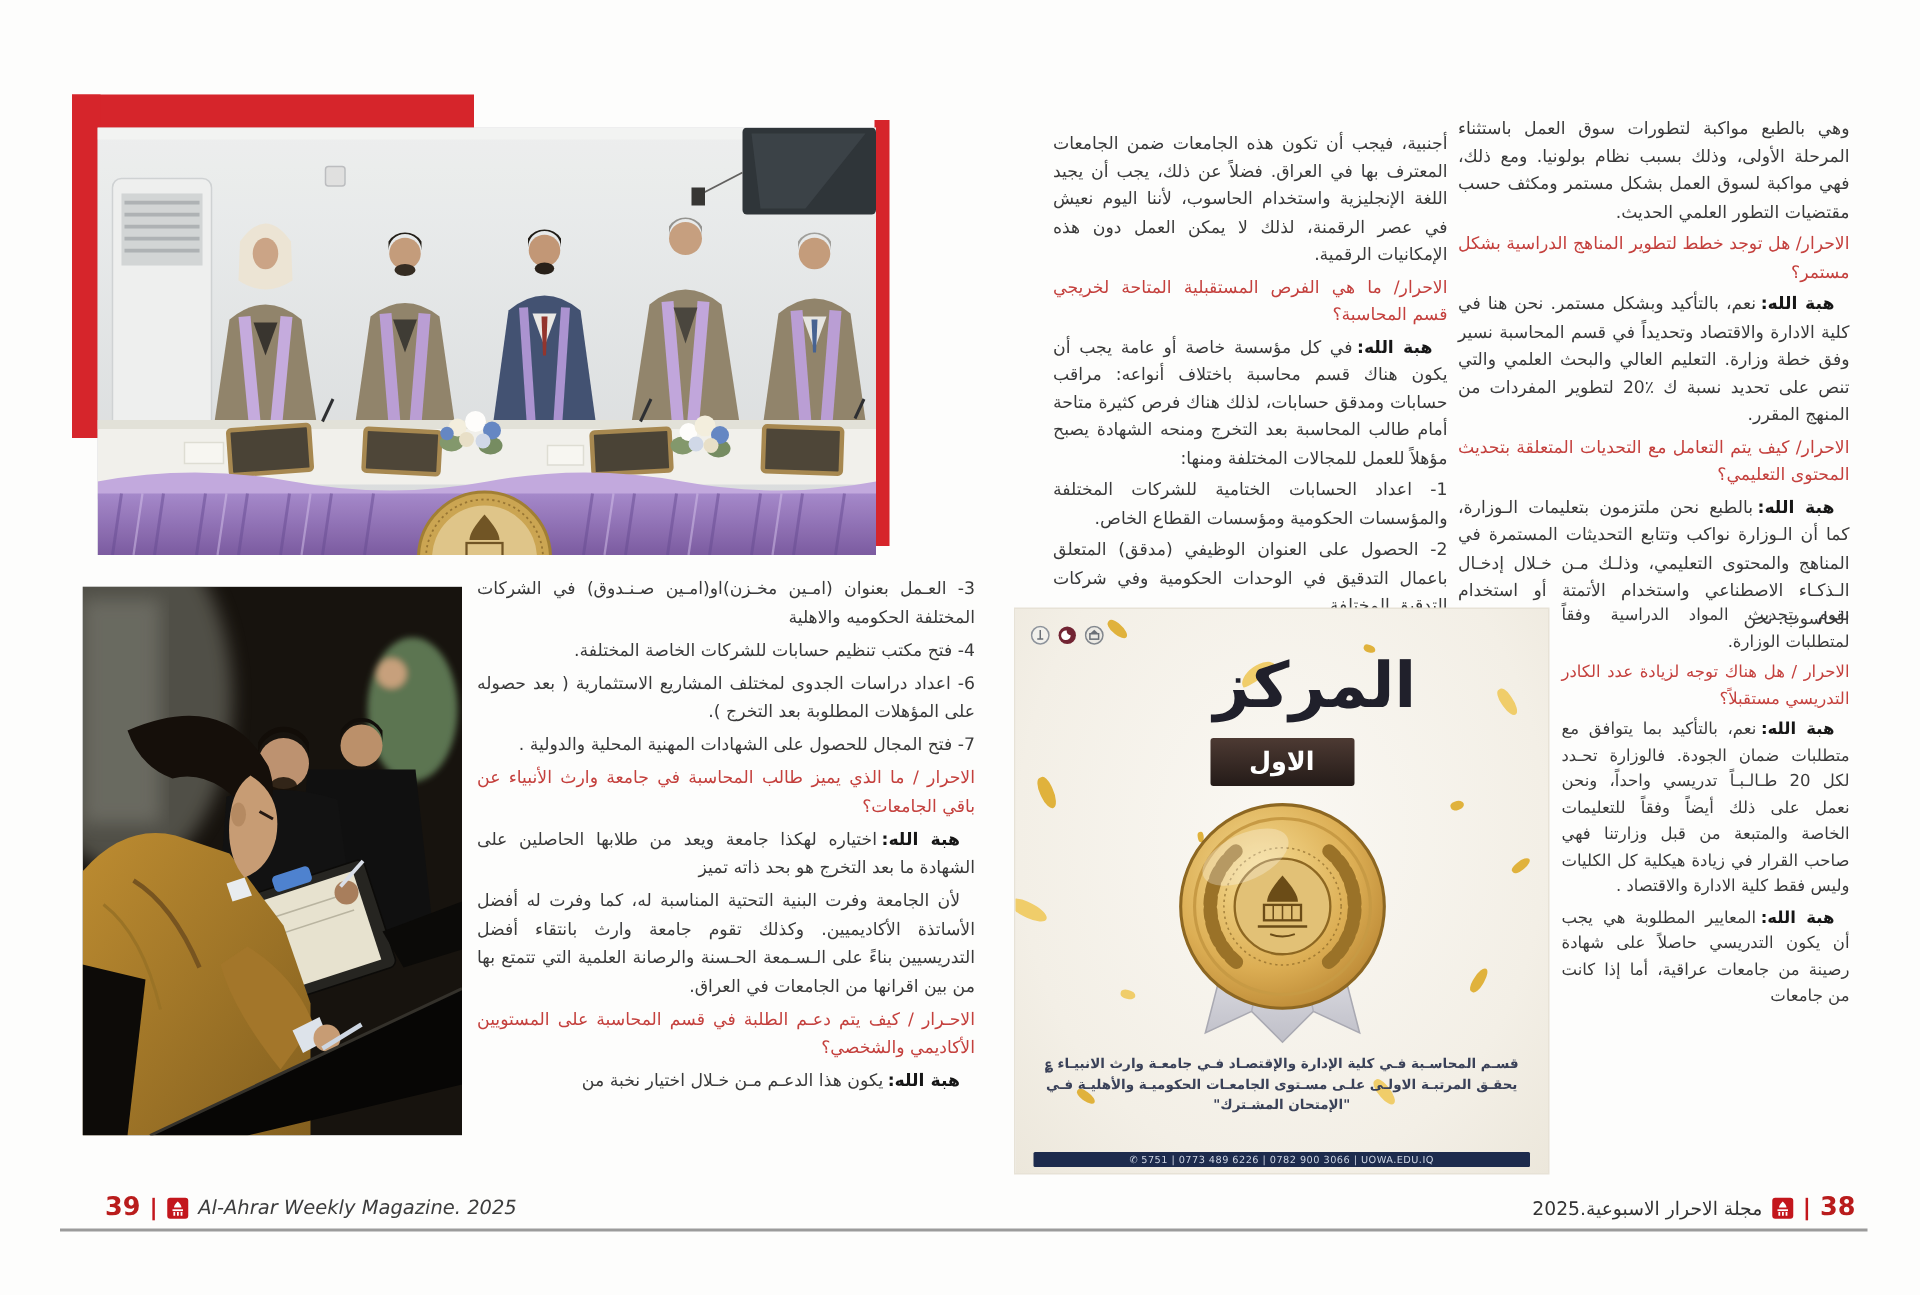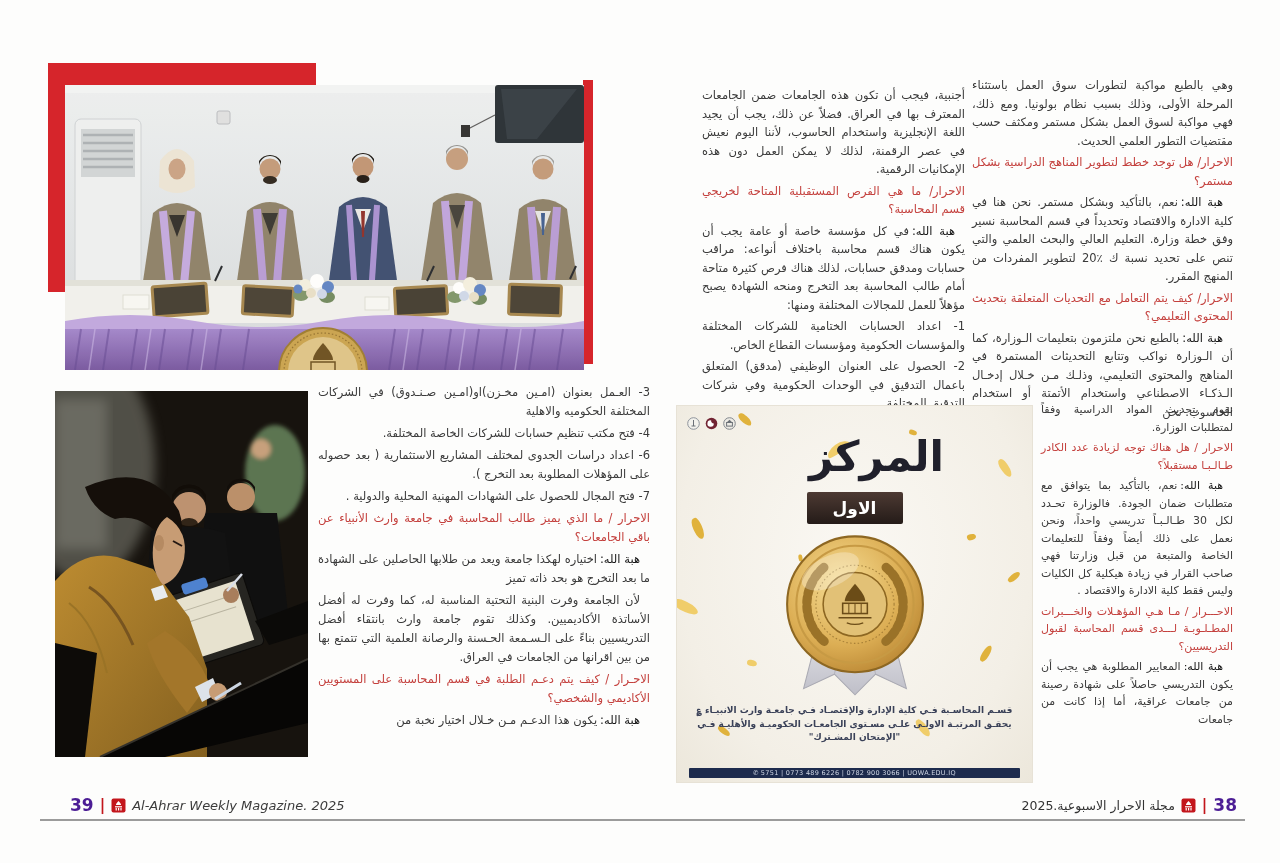--- a/index.html
+++ b/index.html
@@ -15,21 +15,21 @@
   .red-sliver{left:583px;top:80px;width:10px;height:284px;background:#d6252b;}
   
   .photo{overflow:hidden;background:#ddd;}
   .photo svg{display:block;width:100%;height:100%;}
   .photo-ceremony{left:65px;top:85px;width:519px;height:285px;}
   .photo-exam{left:55px;top:391px;width:253px;height:366px;}
   
   .col{direction:rtl;color:#3a3a3a;text-align:justify;}
   .col p{margin:0 0 3px 0;}
   .q{color:#c4403d;font-weight:normal;}
-  .speaker{font-weight:normal;color:#161616;margin-left:3px;}
+  .speaker{font-weight:bold;color:#161616;margin-left:3px;}
   .ans{text-indent:10px;}
   .col-39{left:318px;top:383px;width:332px;font-size:11.5px;line-height:19px;}
   .col-mid{left:702px;top:86px;width:263px;font-size:11.5px;line-height:18.5px;}
   .col-right-wide{left:972px;top:76px;width:261px;font-size:11.5px;line-height:18.5px;}
   .col-right-narrow{left:1041px;top:401px;width:192px;font-size:11px;line-height:17.5px;}
   
   .poster{
     left:676px;top:405px;width:357px;height:378px;
     background:radial-gradient(ellipse at 50% 40%, #faf8f3 0%, #f3efe6 70%, #ece7db 100%);
     border:1px solid #e7e2d6;box-sizing:border-box;overflow:hidden;
@@ -69,21 +69,21 @@
   .cf7{left:-4px;top:196px;width:26px;height:10px;transform:rotate(25deg);}
   .cf8{left:330px;top:168px;width:14px;height:6px;transform:rotate(-40deg);}
   .cf9{left:70px;top:254px;width:10px;height:6px;transform:rotate(10deg);}
   .cf10{left:300px;top:244px;width:18px;height:7px;transform:rotate(-60deg);}
   .cf11{left:40px;top:322px;width:14px;height:6px;transform:rotate(35deg);}
   .cf12{left:236px;top:318px;width:20px;height:8px;transform:rotate(50deg);}
   .cf13{left:120px;top:150px;width:7px;height:4px;transform:rotate(80deg);}
   .cf14{left:206px;top:92px;width:8px;height:5px;transform:rotate(-70deg);}
   
   .footer{top:795px;height:20px;display:flex;align-items:center;gap:6px;white-space:nowrap;}
-  .footer .pagenum{font-size:17px;font-weight:bold;color:#4c1d95;}
+  .footer .pagenum{font-size:17px;font-weight:bold;color:#b91c1c;}
   .footer .divider{color:#c3161c;font-weight:bold;font-size:15px;}
   .footer .ftitle-en{font-size:13px;color:#3c3c3c;font-style:italic;}
   .footer .ftitle-ar{font-size:12.5px;color:#333;direction:rtl;}
   .footer-39{left:70px;}
   .footer-38{right:43px;direction:rtl;}
   .logo-icon{display:inline-flex;width:15px;height:15px;}
   .rule{height:2px;background:#9b9b9b;top:819px;}
   .rule-39{left:40px;width:612px;}
   .rule-38{left:652px;width:593px;}
 </style>
@@ -362,23 +362,22 @@
     <div class="abs col col-right-wide">
       <p>وهي بالطبع مواكبة لتطورات سوق العمل باستثناء المرحلة الأولى، وذلك بسبب نظام بولونيا. ومع ذلك، فهي مواكبة لسوق العمل بشكل مستمر ومكثف حسب مقتضيات التطور العلمي الحديث.</p>
       <p class="q">الاحرار/ هل توجد خطط لتطوير المناهج الدراسية بشكل مستمر؟</p>
       <p class="ans"><span class="speaker">هبة الله:</span><span>نعم، بالتأكيد وبشكل مستمر. نحن هنا في كلية الادارة والاقتصاد وتحديداً في قسم المحاسبة نسير وفق خطة وزارة. التعليم العالي والبحث العلمي والتي تنص على تحديد نسبة ك ٪20 لتطوير المفردات من المنهج المقرر.</span></p>
       <p class="q">الاحرار/ كيف يتم التعامل مع التحديات المتعلقة بتحديث المحتوى التعليمي؟</p>
       <p class="ans"><span class="speaker">هبة الله:</span><span>بالطبع نحن ملتزمون بتعليمات الـوزارة، كما أن الـوزارة نواكب وتتابع التحديثات المستمرة في المناهج والمحتوى التعليمي، وذلـك مـن خـلال إدخـال الـذكـاء الاصطناعي واستخدام الأتمتة أو استخدام الحاسوب. نحن</span></p>
     </div>
 
     <div class="abs col col-right-narrow">
       <p>نقوم بتحديث المواد الدراسية وفقاً لمتطلبات الوزارة.</p>
-      <p class="q">الاحرار / هل هناك توجه لزيادة عدد الكادر طـالـبـا مستقبلاً؟</p>
-      <p class="ans"><span class="speaker">هبة الله:</span><span>نعم، بالتأكيد بما يتوافق مع متطلبات ضمان الجودة. فالوزارة تحـدد لكل 30 طـالـبـاً تدريسي واحداً، ونحن نعمل على ذلك أيضاً وفقاً للتعليمات الخاصة والمتبعة من قبل وزارتنا فهي صاحب القرار في زيادة هيكلية كل الكليات وليس فقط كلية الادارة والاقتصاد .</span></p>
-      <p class="q">الاحـــرار / مـا هـي المؤهـلات والخـــبرات المطـلـوبـة لـــدى قسم المحاسبة لقبول التدريسيين؟</p>
+      <p class="q">الاحرار / هل هناك توجه لزيادة عدد الكادر التدريسي مستقبلاً؟</p>
+      <p class="ans"><span class="speaker">هبة الله:</span><span>نعم، بالتأكيد بما يتوافق مع متطلبات ضمان الجودة. فالوزارة تحـدد لكل 20 طـالـبـاً تدريسي واحداً، ونحن نعمل على ذلك أيضاً وفقاً للتعليمات الخاصة والمتبعة من قبل وزارتنا فهي صاحب القرار في زيادة هيكلية كل الكليات وليس فقط كلية الادارة والاقتصاد .</span></p>
       <p class="ans"><span class="speaker">هبة الله:</span><span>المعايير المطلوبة هي يجب أن يكون التدريسي حاصلاً على شهادة رصينة من جامعات عراقية، أما إذا كانت من جامعات</span></p>
     </div>
 
     <div class="abs poster">
       <span class="cf cf1"></span>
         <span class="cf b cf2"></span>
       <span class="cf cf3"></span>
         <span class="cf b cf4"></span>
       <span class="cf cf5"></span>
         <span class="cf cf6"></span>

